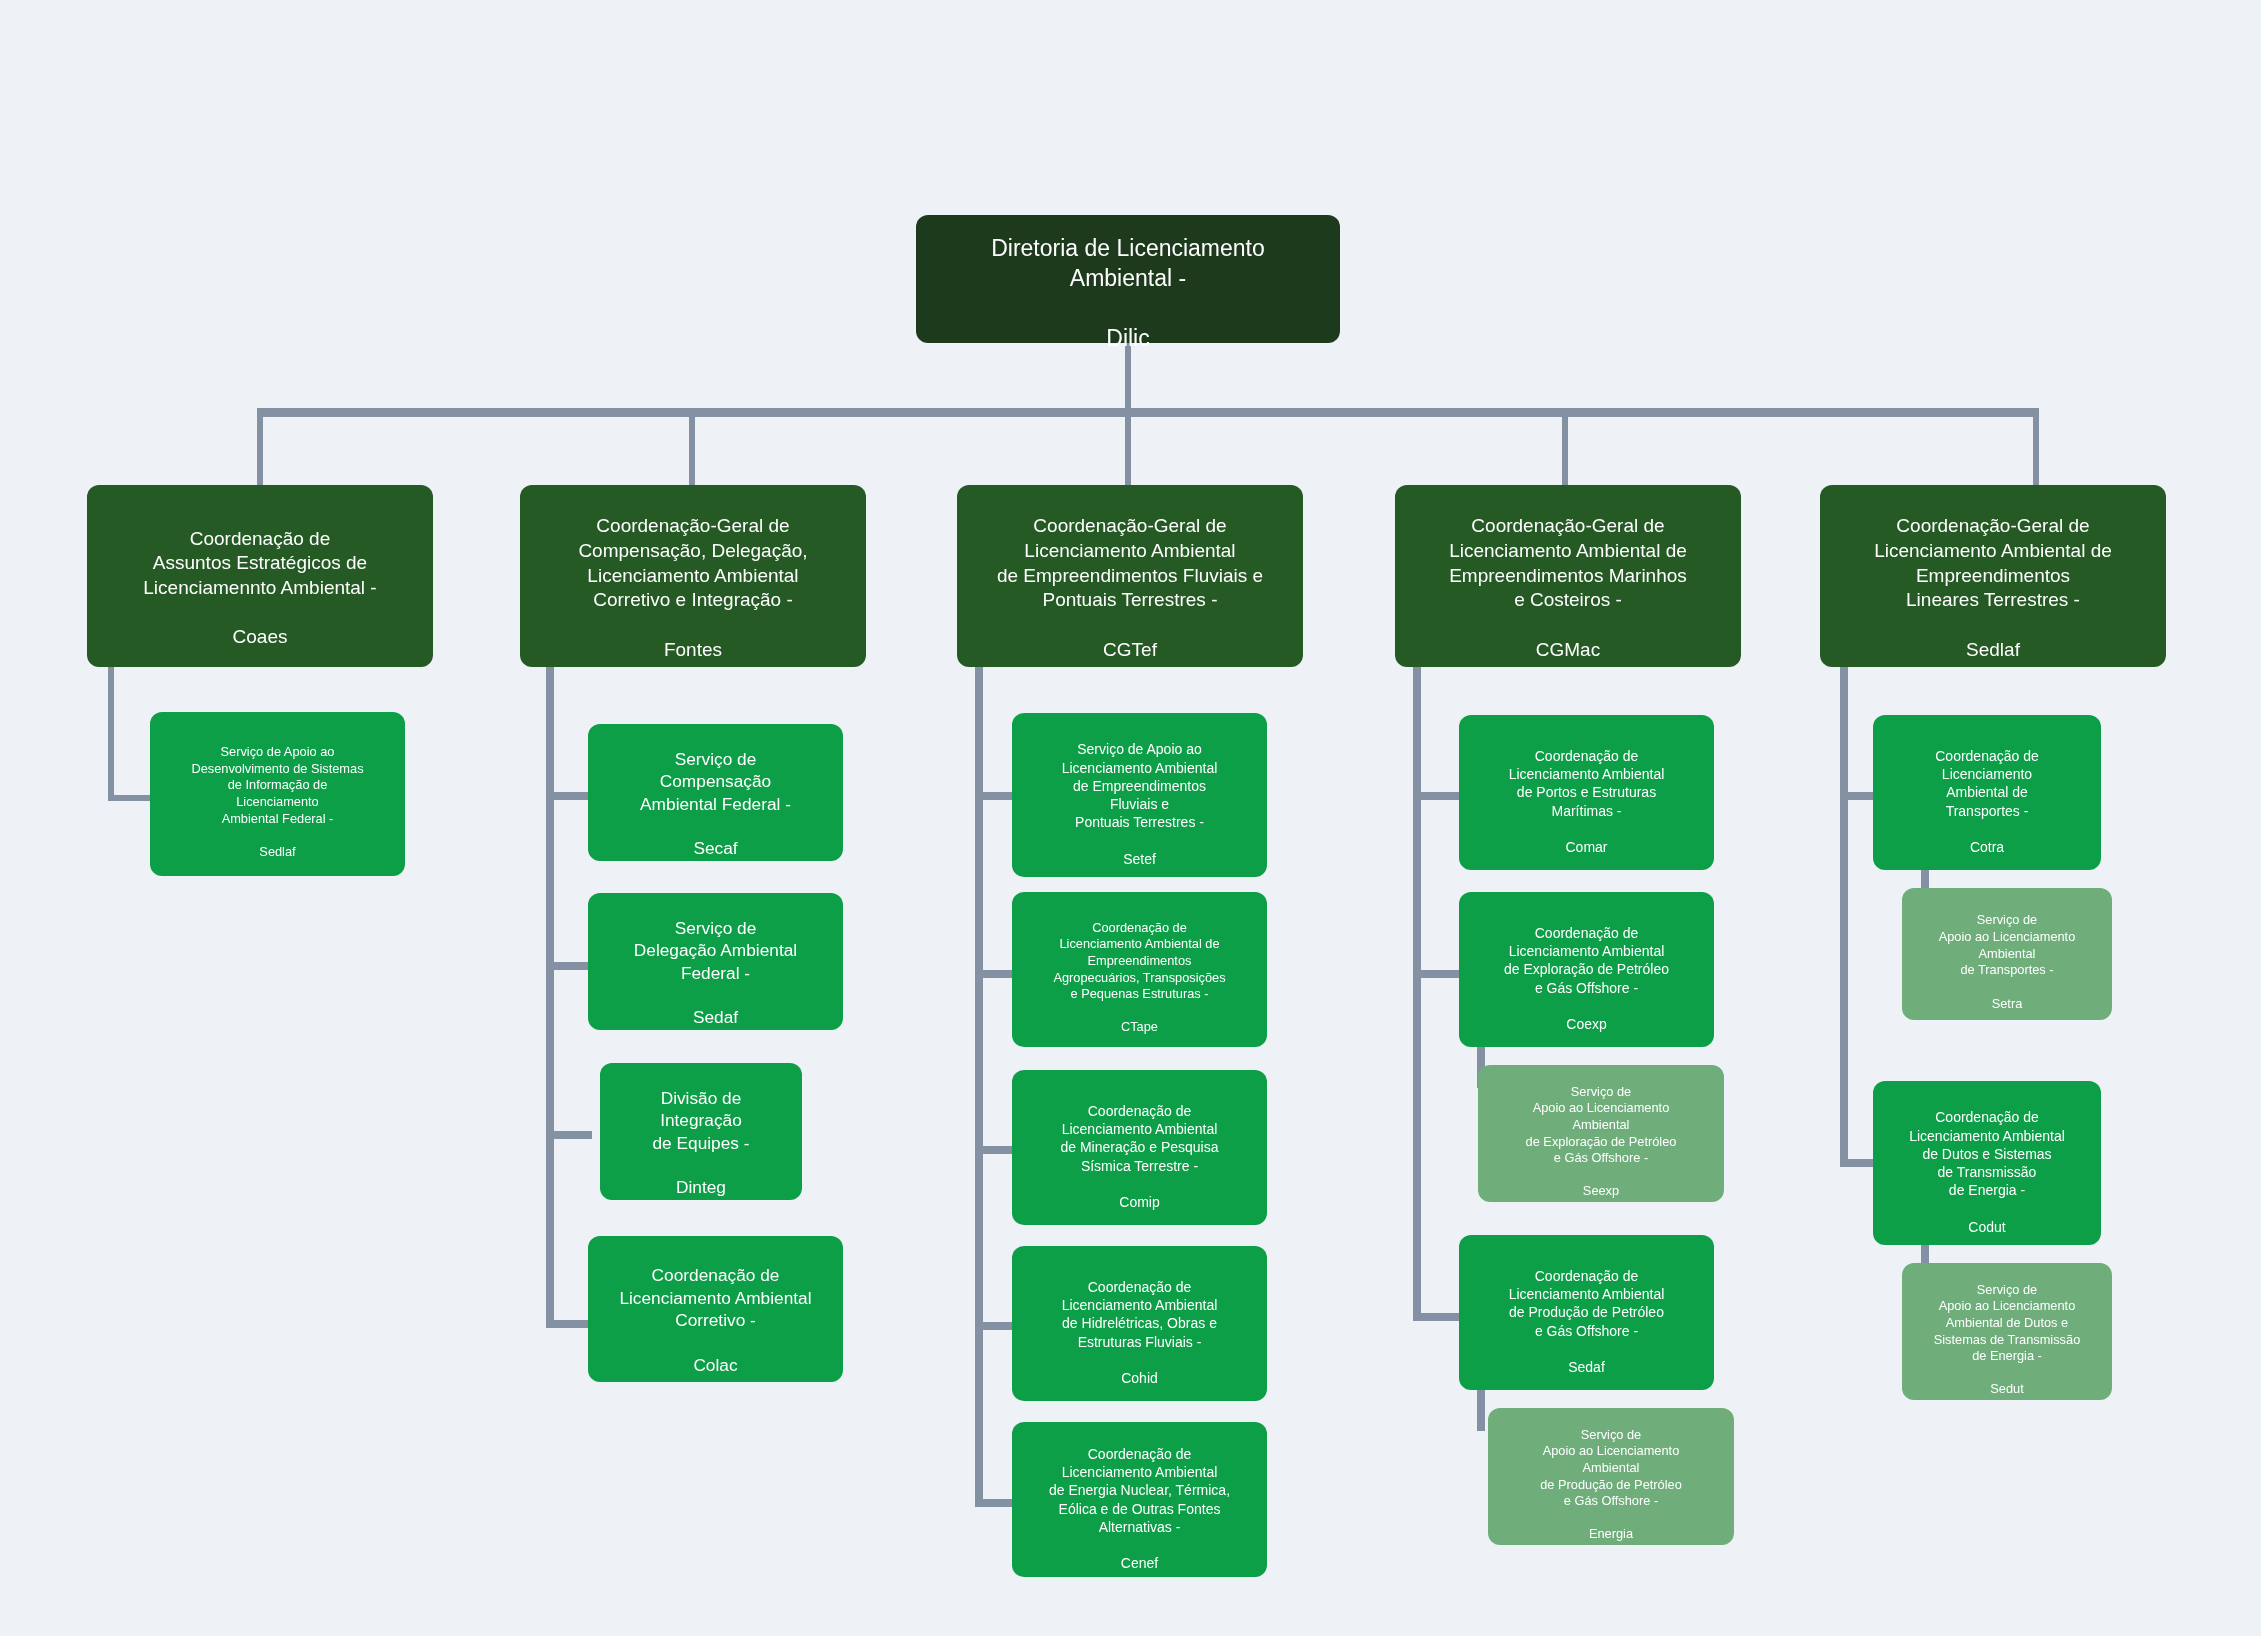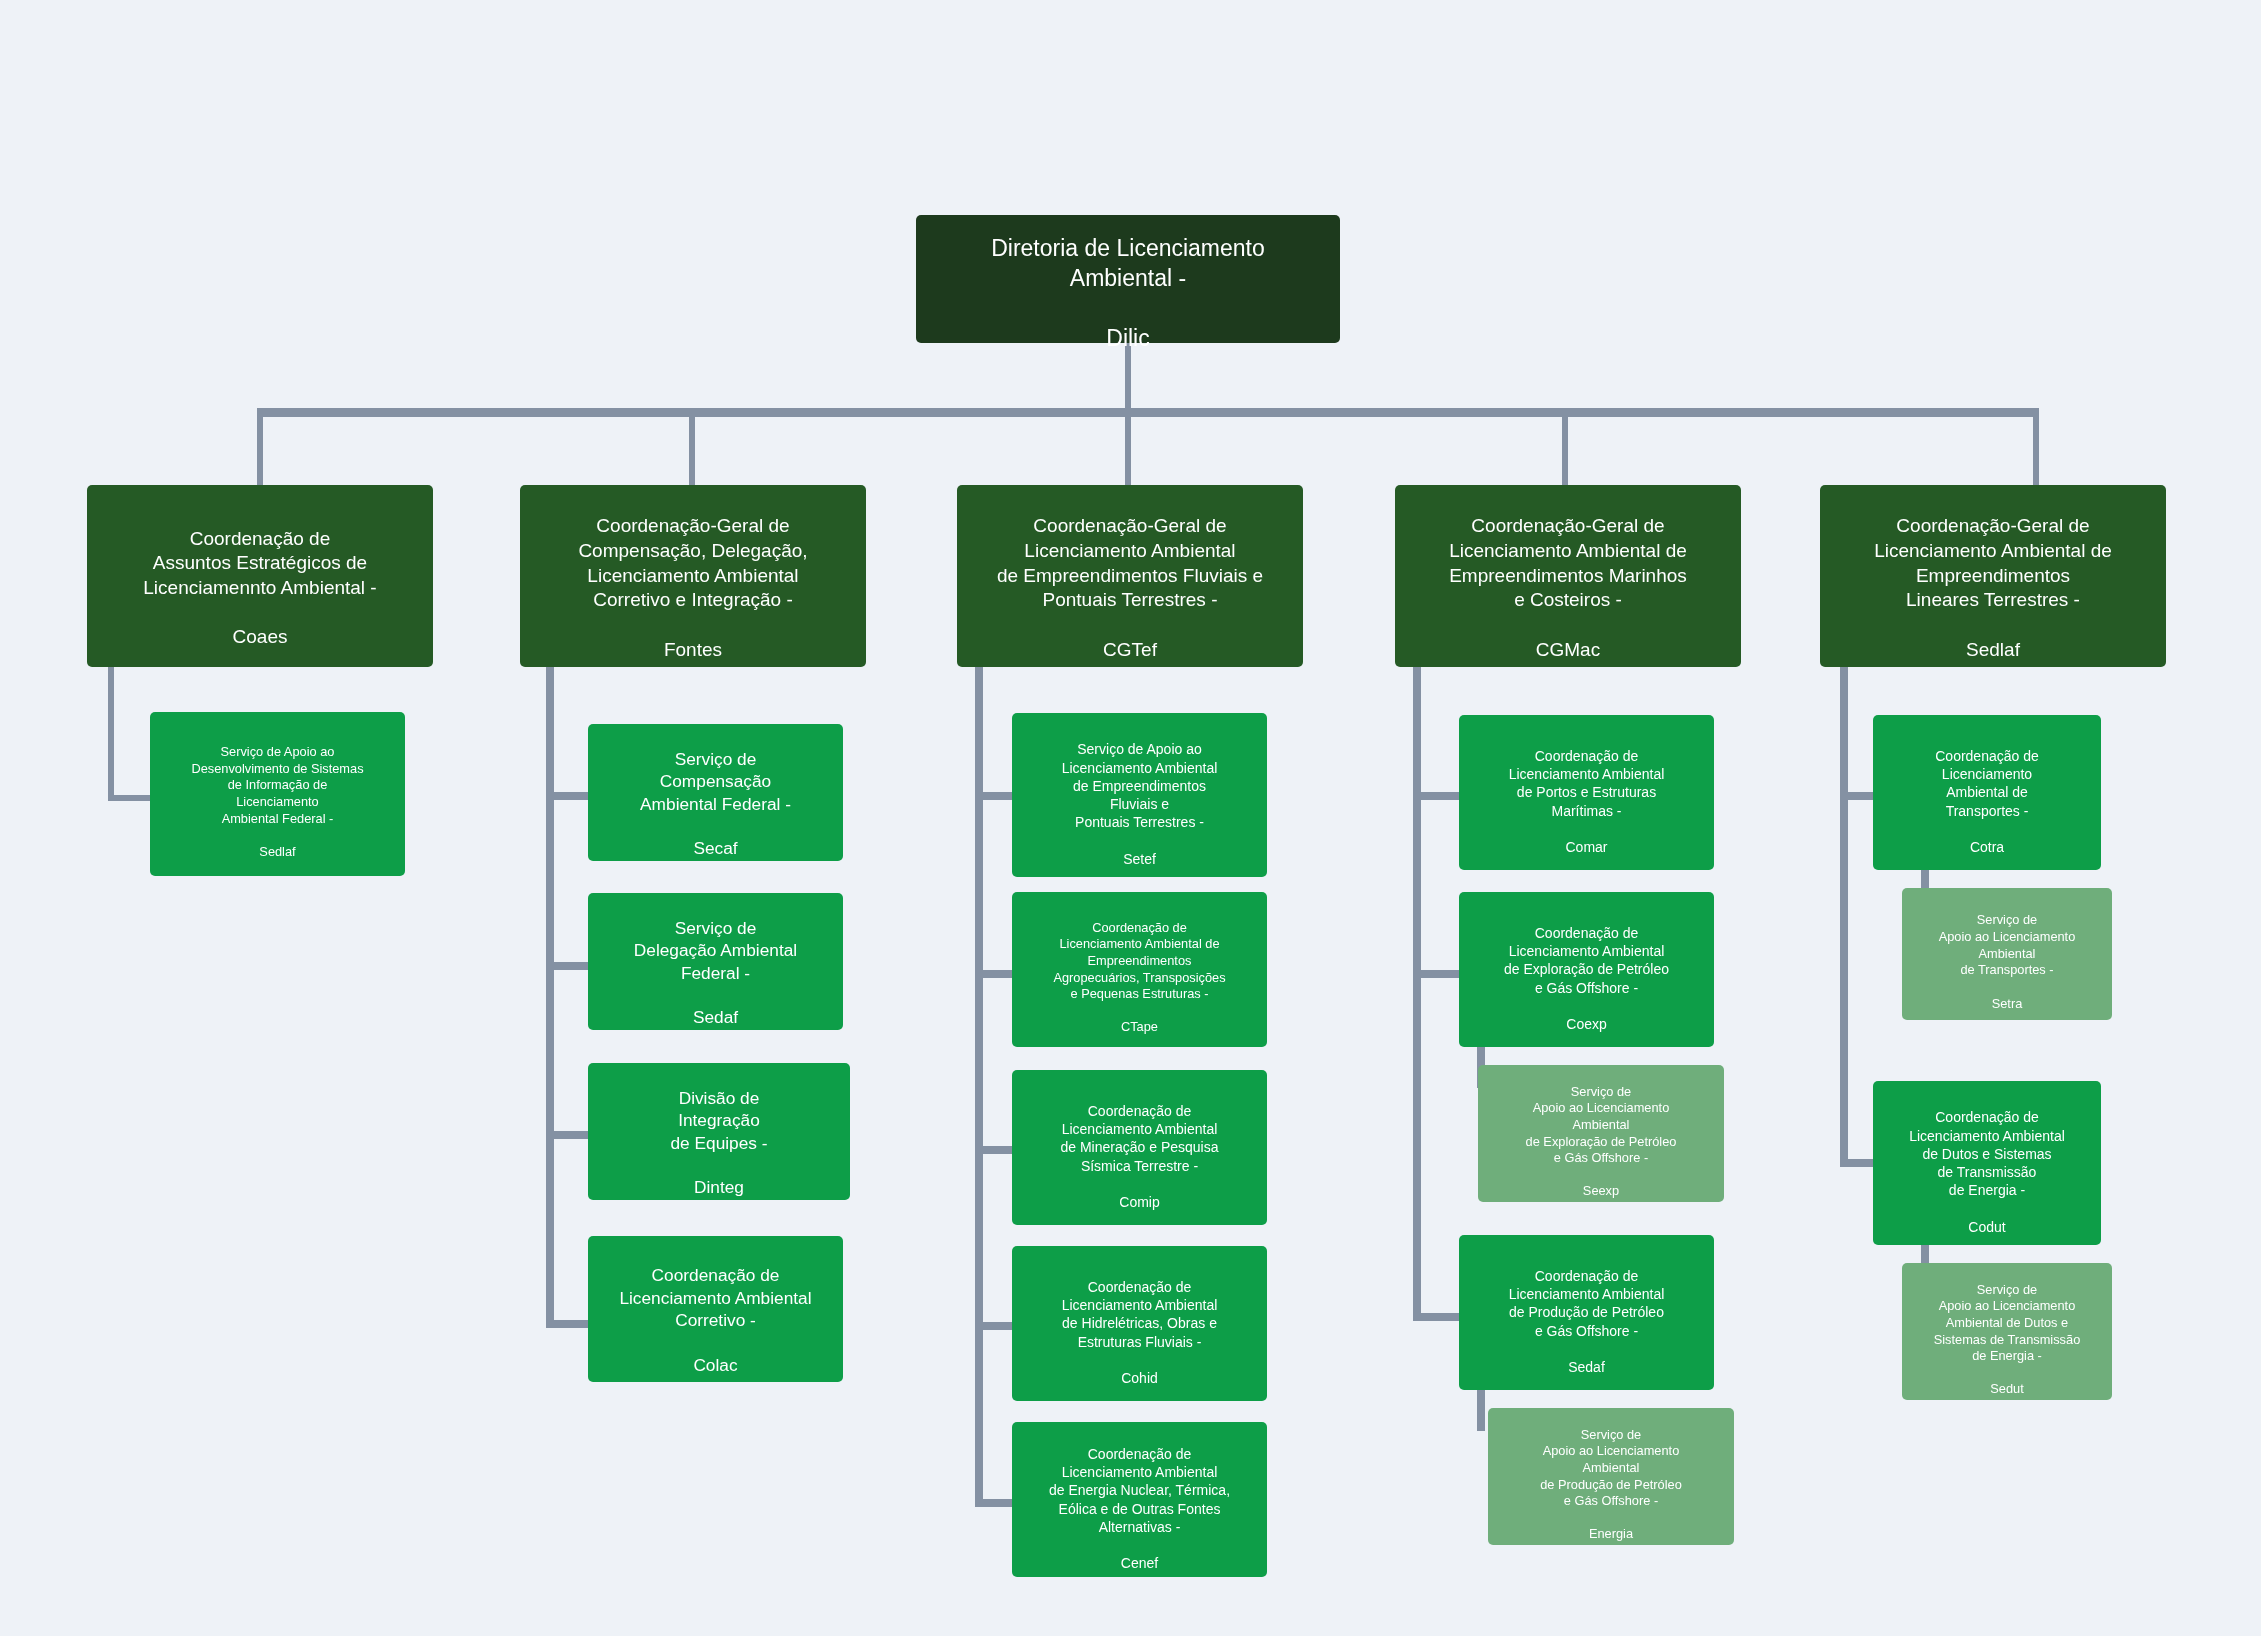--- a/index.html
+++ b/index.html
@@ -16,21 +16,21 @@
   .logo{position:absolute;left:82px;top:50px;width:178px;height:160px;}
   .logo svg{display:block;}
 
   
   .ln{position:absolute;background:#8491a3;}
 
   
   .node{
     position:absolute;
     box-sizing:border-box;
-    border-radius:5px;
+    border-radius:12px;
     color:#ffffff;
     display:flex;
     align-items:center;
     justify-content:center;
     text-align:center;
     padding:4.6px 8.2px;
     line-height:1.30;
     white-space:pre-line;
     z-index:3;
   }
@@ -116,21 +116,21 @@
     </div>
   </div>
   <div class="node lvl3 t-s" style="left:588px;top:893px;width:255px;height:137px;">
     <div>
       <span>Serviço de
 Delegação Ambiental
 Federal -</span><br>
       <span class="abbr">Sedaf</span>
     </div>
   </div>
-  <div class="node lvl3 t-s" style="left:588px;top:1063px;width:262px;height:137px;">
+  <div class="node lvl3 t-s" style="left:600px;top:1063px;width:202px;height:137px;">
     <div>
       <span>Divisão de
 Integração
 de Equipes -</span><br>
       <span class="abbr">Dinteg</span>
     </div>
   </div>
   <div class="node lvl3 t-s" style="left:588px;top:1236px;width:255px;height:146px;">
     <div>
       <span>Coordenação de

